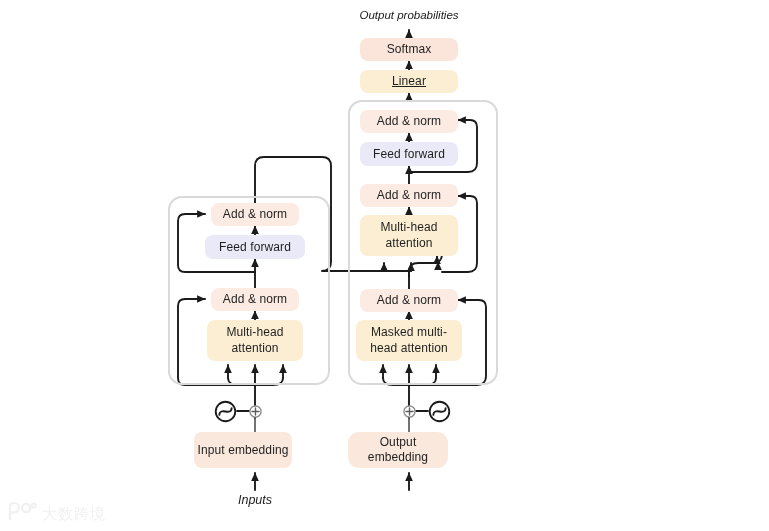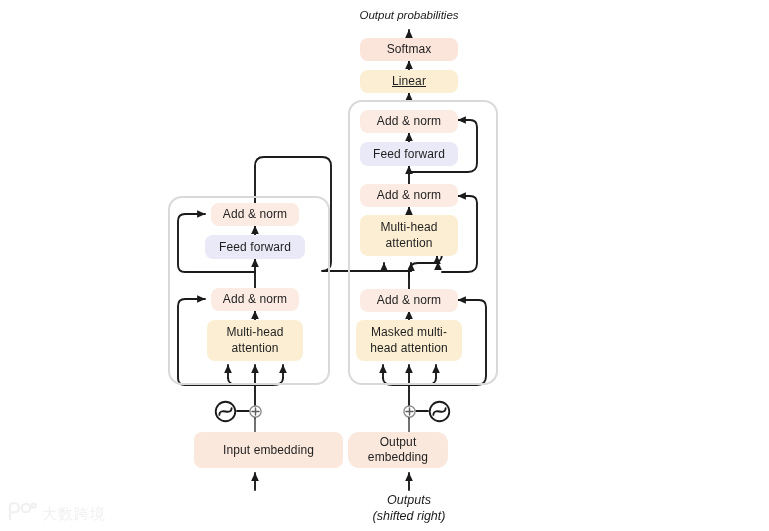--- a/index.html
+++ b/index.html
@@ -215,21 +215,21 @@
 
   <div class="box" style="left:211px;top:288px;width:88px;height:23px;background:#fbebe2;">
     <span>Add &amp; norm</span>
   </div>
 
   <div class="box two-line" style="left:207px;top:320px;width:96px;height:41px;background:#fbeed2;white-space:pre-line;">
     <span>Multi-head
 attention</span>
   </div>
 
-  <div class="box" style="left:194px;top:432px;width:149px;height:36px;background:#fbe8dd;">
+  <div class="box" style="left:194px;top:432px;width:98px;height:36px;background:#fbe8dd;">
     <span>Input embedding</span>
   </div>
 
   <div class="box" style="left:348px;top:432px;width:100px;height:36px;background:#fbe8dd;border-radius:11px;">
     <span>Output embedding</span>
   </div>
 
   <svg class="pe" style="left:214px;top:400px;" viewBox="0 0 24 24">
     <circle cx="12" cy="12" r="10.2" fill="#ffffff" stroke="#1b1b1b" stroke-width="1.9"></circle>
     <path d="M5.6 15.6 C5.6 11.4 9.2 11.4 12 12 C14.8 12.6 18.4 12.6 18.4 8.4" fill="none" stroke="#1b1b1b" stroke-width="1.9" stroke-linecap="round"></path>
@@ -245,23 +245,22 @@
     <path d="M5.6 15.6 C5.6 11.4 9.2 11.4 12 12 C14.8 12.6 18.4 12.6 18.4 8.4" fill="none" stroke="#1b1b1b" stroke-width="1.9" stroke-linecap="round"></path>
   </svg>
 
   <svg class="plus" style="left:403px;top:405px;" viewBox="0 0 14 14">
     <circle cx="7" cy="7" r="6" fill="#ffffff" stroke="#8d8d8d" stroke-width="1.5"></circle>
     <path d="M7 3.2 V10.8 M3.2 7 H10.8" stroke="#5c5c5c" stroke-width="1.5" stroke-linecap="round"></path>
   </svg>
 
   <div class="cap" style="left:309px;top:8px;width:200px;">Output probabilities</div>
 
-
-  <div class="cap big" style="left:339px;top:492px;width:140px;">Outputs
-(shifted right)</div>
+  <div class="cap big" style="left:195px;top:492px;width:120px;">Inputs</div>
+
 
   <svg id="watermark" viewBox="0 0 122 26">
     <g fill="none" stroke="#e2e2e2" stroke-width="2.2">
       <path d="M4 20 L4 7 C4 4.4 6 3 8.4 3 C11 3 12.8 5 12.8 7.6 C12.8 10.6 10.6 12.4 7.6 12.4 L5.4 12.4"></path>
       <circle cx="20" cy="8" r="4.2"></circle>
       <circle cx="27.6" cy="5.6" r="2.1"></circle>
     </g>
     <text id="wm-text" x="36" y="19">大数跨境</text>
   </svg>
 

